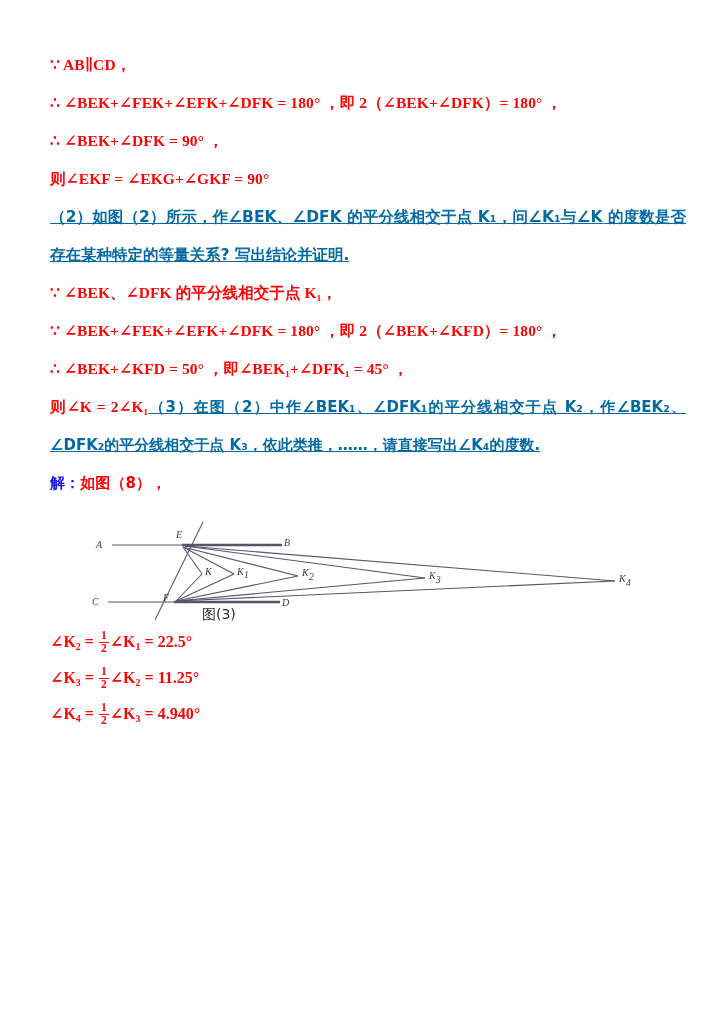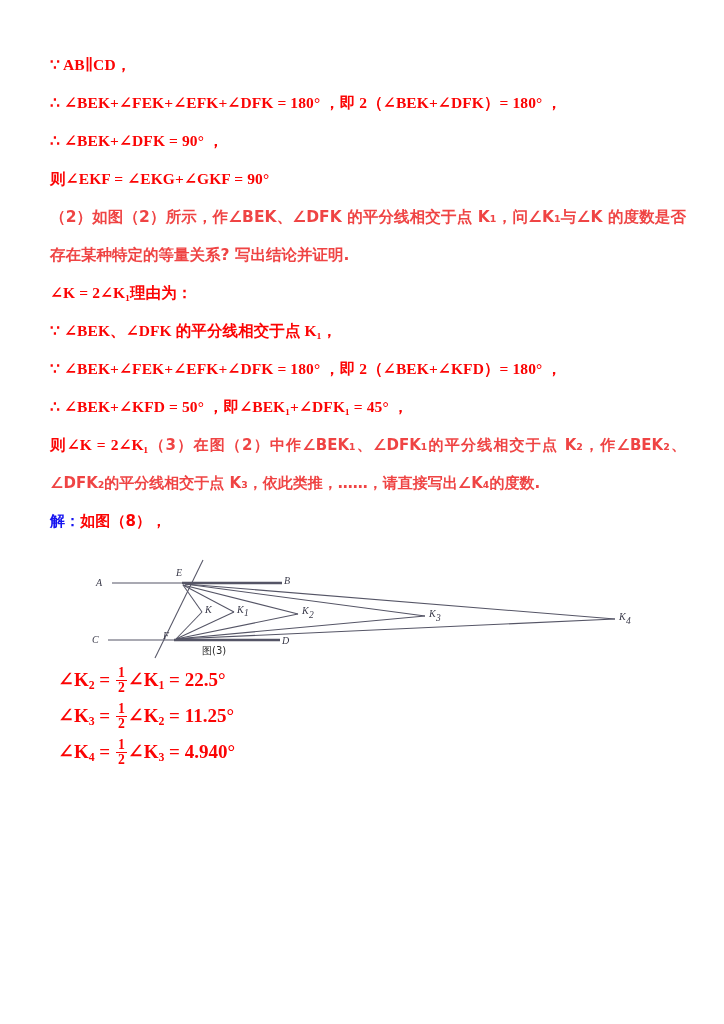--- a/index.html
+++ b/index.html
@@ -28,21 +28,21 @@
     width: 636px;
   }
   .line {
     font-size: 15.5px;
     line-height: 38px;
     white-space: nowrap;
     letter-spacing: 0.1px;
   }
   .red   { color: #fb0404; }
   .blue  { color: #1614f0; }
-  .black { color: #ef4444; }
+  .black { color: #0369a1; text-decoration: underline; }
   .cjk {
     font-family: "DejaVu Sans", "Liberation Sans", sans-serif;
     font-weight: bold;
     font-size: 15px;
   }
   .mathy {
     font-family: "Liberation Serif", "DejaVu Serif", serif;
     font-weight: bold;
   }
   sub {
@@ -71,56 +71,54 @@
   
   .figure-wrap {
     position: relative;
     width: 636px;
     height: 122px;
   }
   .figure-caption {
     position: absolute;
     left: 152px;
     top: 104px;
-    font-size: 10px;
+    font-size: 14px;
     color: #2b2b2b;
     font-family: "DejaVu Sans", "Liberation Sans", sans-serif;
   }
   svg.figure { position: absolute; left: 0; top: 0; }
   .fig-label {
     font-family: "Liberation Serif", "DejaVu Serif", serif;
     font-style: italic;
     font-size: 10px;
     fill: #3a3a4a;
   }
   .fig-label.sm { font-size: 9.5px; }
   .eqline {
-    font-size: 19px;
+    font-size: 16px;
     line-height: 36px;
     white-space: nowrap;
-    margin-left: 8px;
   }
 </style>
 </head>
 <body>
 
 <div class="page">
   <div class="content">
 
     <div class="line red mathy">∵ AB∥CD，</div>
 
     <div class="line red mathy">∴ ∠BEK+∠FEK+∠EFK+∠DFK = 180°  ，即 2（∠BEK+∠DFK）= 180°  ，</div>
 
     <div class="line red mathy">∴ ∠BEK+∠DFK = 90°  ，</div>
 
     <div class="line red mathy">则∠EKF = ∠EKG+∠GKF = 90°</div>
 
     <div class="para black cjk">（2）如图（2）所示，作∠BEK、∠DFK 的平分线相交于点 K₁，问∠K₁与∠K 的度数是否存在某种特定的等量关系? 写出结论并证明.</div>
 
-    <div class="line red mathy">∠K = 2∠K₁理由为：</div>
 
     <div class="line red mathy">∵ ∠BEK、∠DFK 的平分线相交于点 K₁，</div>
 
 
     <div class="line red mathy">∵ ∠BEK+∠FEK+∠EFK+∠DFK = 180°  ，即 2（∠BEK+∠KFD）= 180°  ，</div>
 
     <div class="line red mathy">∴ ∠BEK+∠KFD = 50°  ，即∠BEK₁+∠DFK₁ = 45°  ，</div>
 
 
     <div class="para">

